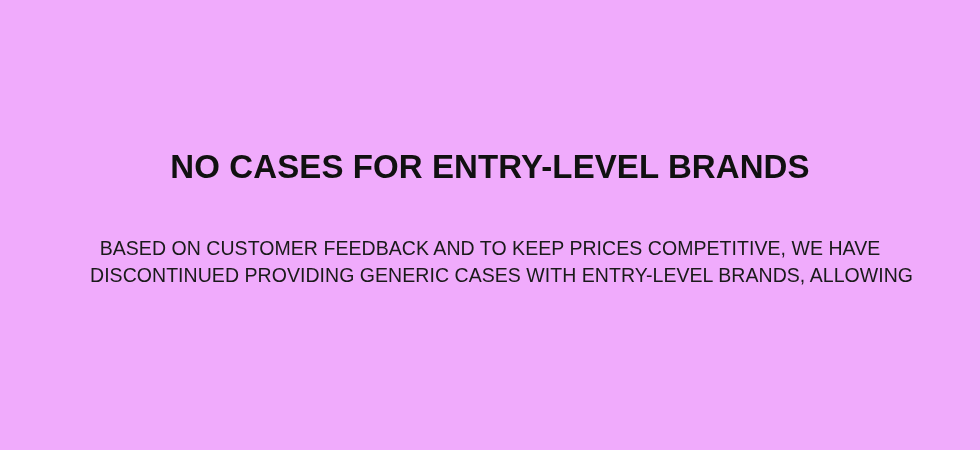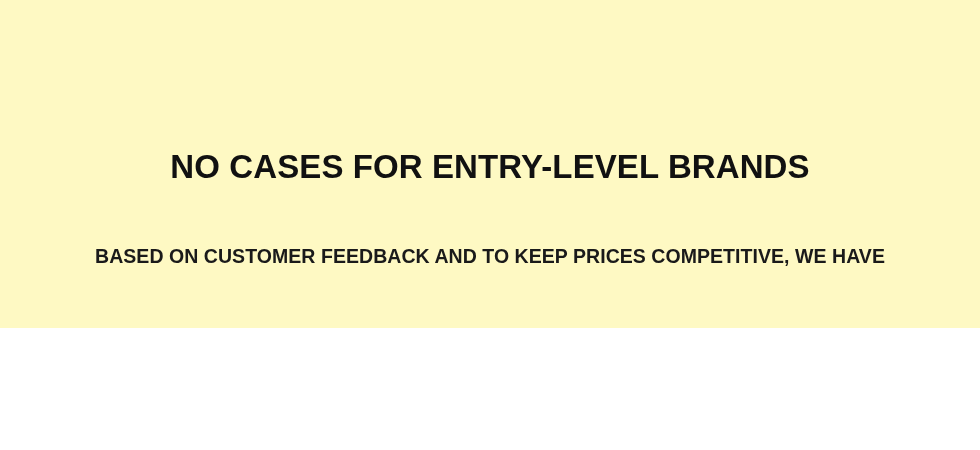--- a/index.html
+++ b/index.html
@@ -10,22 +10,22 @@
 
   body {
     background: #ffffff;
     font-family: "Liberation Sans", sans-serif;
     -webkit-font-smoothing: antialiased;
   }
 
   .page {
     position: relative;
     width: 980px;
-    height: 328px;
-    background: #fef9c3;
+    height: 450px;
+    background: #f0abfc;
     overflow: hidden;
     box-sizing: border-box;
   }
 
   .content-block {
     position: absolute;
     left: 0;
     top: 0;
     width: 980px;
     height: 450px;
@@ -46,27 +46,27 @@
     font-size: 33px;
     font-weight: 700;
     line-height: 40px;
     letter-spacing: 0.1px;
     color: #111111;
     text-transform: uppercase;
     white-space: nowrap;
   }
 
   .body-copy {
-    margin: 16px;
+    margin: 8px;
     padding: 0;
     width: 800px;
     text-align: center;
     font-family: "Liberation Sans", sans-serif;
     font-size: 19.5px;
-    font-weight: 700;
+    font-weight: 400;
     line-height: 27px;
     letter-spacing: 0.05px;
     color: #1a1a1a;
     text-transform: uppercase;
   }
 
   .body-line {
     display: block;
     white-space: nowrap;
   }
@@ -81,17 +81,18 @@
 <div class="page">
 
   <section class="content-block">
 
     <h1 class="headline">NO CASES FOR ENTRY-LEVEL BRANDS</h1>
 
     <div class="spacer-top"></div>
 
     <p class="body-copy">
       <span class="body-line">BASED ON CUSTOMER FEEDBACK AND TO KEEP PRICES COMPETITIVE, WE HAVE</span>
+      <span class="body-line">DISCONTINUED PROVIDING GENERIC CASES WITH ENTRY-LEVEL BRANDS, ALLOWING</span>
     </p>
 
   </section>
 
 </div>
 
 </body></html>

